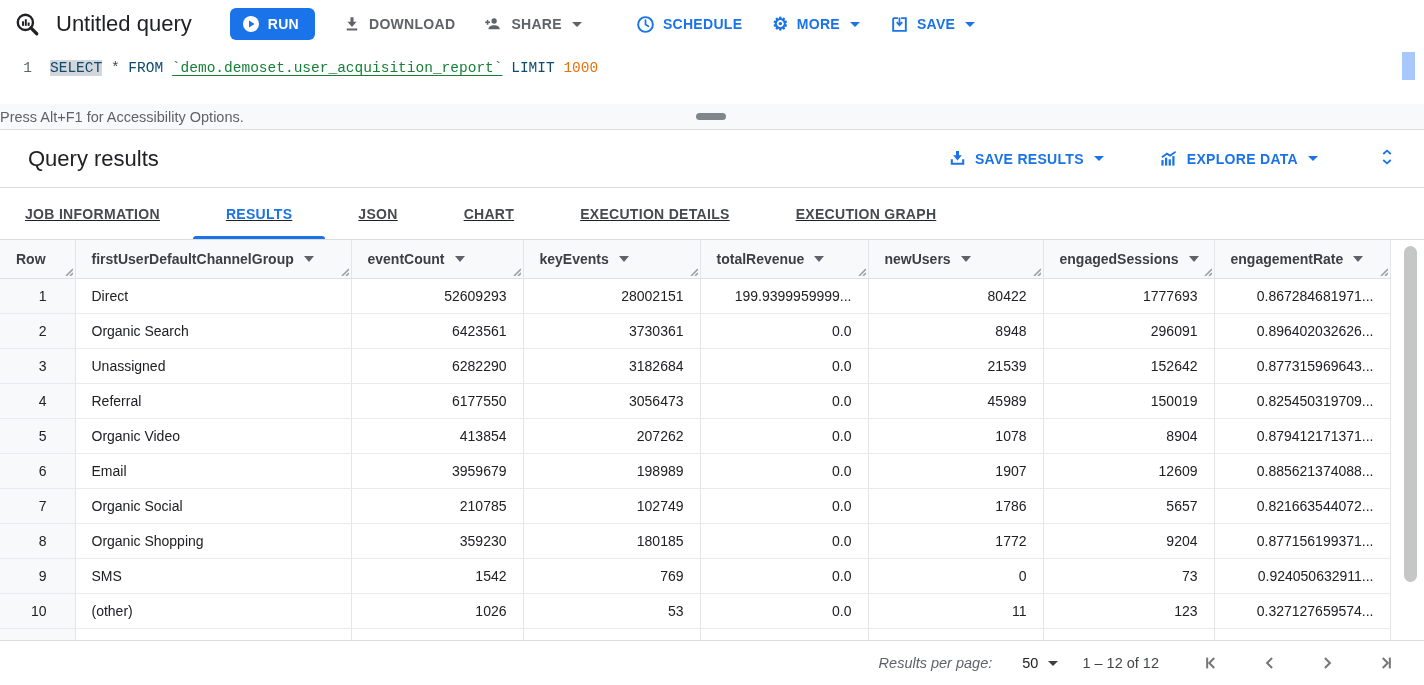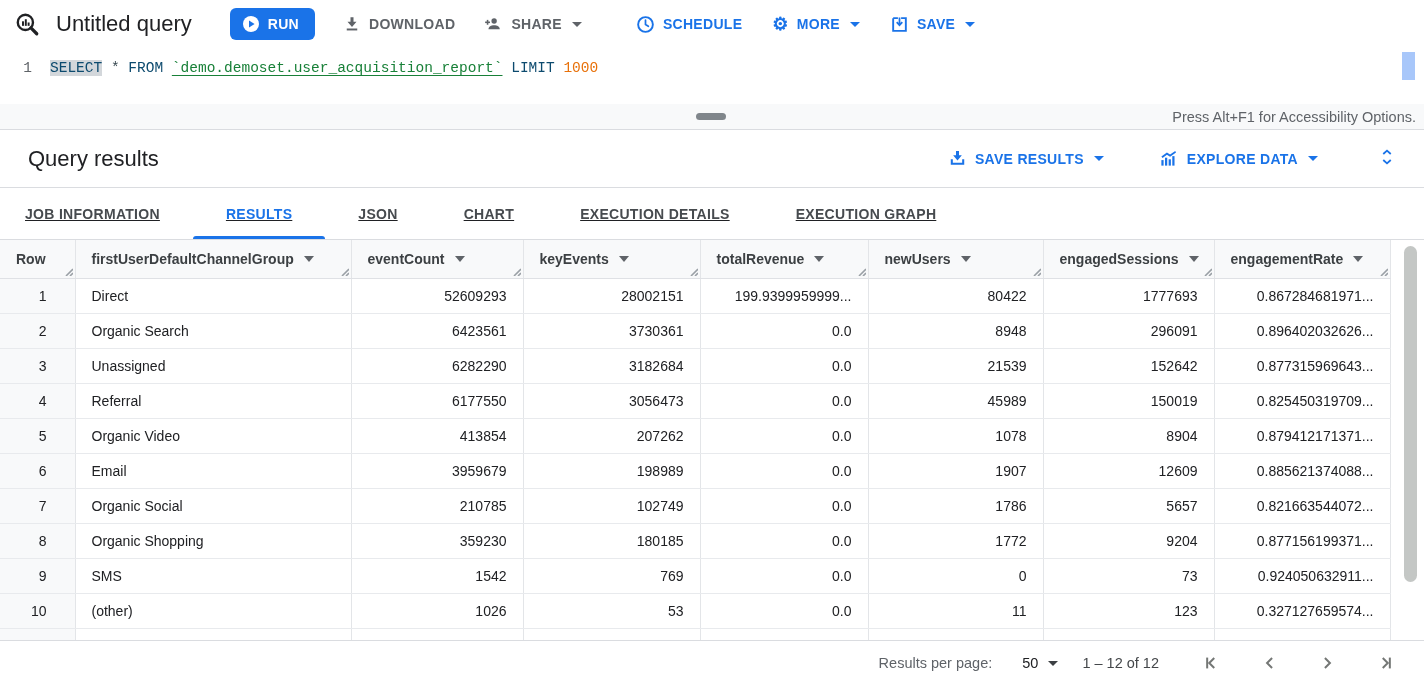--- a/index.html
+++ b/index.html
@@ -29,21 +29,21 @@
   .gutter { width:50px; text-align:right; padding-right:18px; color:#5f6368; flex:none; }
   .sql .kw { color:#0c4a6e; }
   .sql .kw-sel { background:#d3d7db; }
   .sql .op { color:#37474f; }
   .sql .tbl { color:#188038; text-decoration:underline; text-underline-offset:3px; cursor:pointer; }
   .sql .num { color:#e8710a; }
   .ed-scrollthumb { position:absolute; top:4px; right:9px; width:13px; height:28px; background:#a8c7fa; }
 
   
   .hintbar { height:26px; background:#f8f9fa; border-bottom:1px solid #dadce0; position:relative;
-    display:flex; align-items:center; justify-content:flex-end; padding-right:8px; }
+    display:flex; align-items:center; padding-right:8px; }
   .hint-text { color:#5f6368; font-size:14.5px; }
   .drag-handle { position:absolute; left:calc(50% - 16px); top:9px; width:30px; height:7px;
     border-radius:4px; background:#80868b; cursor:row-resize; }
 
   
   .results-header { height:58px; display:flex; align-items:center; background:#fff;
     border-bottom:1px solid #dadce0; padding:0 28px; }
   .results-title { font-size:22px; color:#202124; }
   .rh-actions { margin-left:auto; display:flex; align-items:center; gap:54px; }
   .rh-btn { display:flex; align-items:center; gap:8px; background:none; border:none; cursor:pointer;
@@ -73,21 +73,21 @@
   .th-inner { display:flex; align-items:center; gap:10px; }
   .sort-arrow { width:0; height:0; border-left:5px solid transparent; border-right:5px solid transparent;
     border-top:6px solid #5f6368; flex:none; cursor:pointer; }
   .resize-h { position:absolute; right:2px; bottom:2px; cursor:col-resize; }
   .vscroll { position:absolute; top:6px; right:7px; width:13px; height:336px;
     background:#c4c7c5; border-radius:7px; }
 
   
   .footer { height:45px; border-top:1px solid #dadce0; background:#fff; display:flex;
     align-items:center; justify-content:flex-end; padding-right:30px; font-size:14.5px; }
-  .rpp-label { color:#5f6368; }
+  .rpp-label { color:#5f6368;font-style:italic; }
   .page-size { display:flex; align-items:center; gap:8px; margin-left:30px; color:#202124; cursor:pointer; }
   .page-size .caret { border-top-color:#3c4043; }
   .range-label { color:#44474a; margin-left:24px; }
   .pager { display:flex; align-items:center; gap:37px; margin-left:44px; }
   .pg-btn { background:none; border:none; cursor:pointer; color:#747775; padding:0; display:flex; }
 </style>
 </head>
 <body>
 
 <div class="toolbar">

